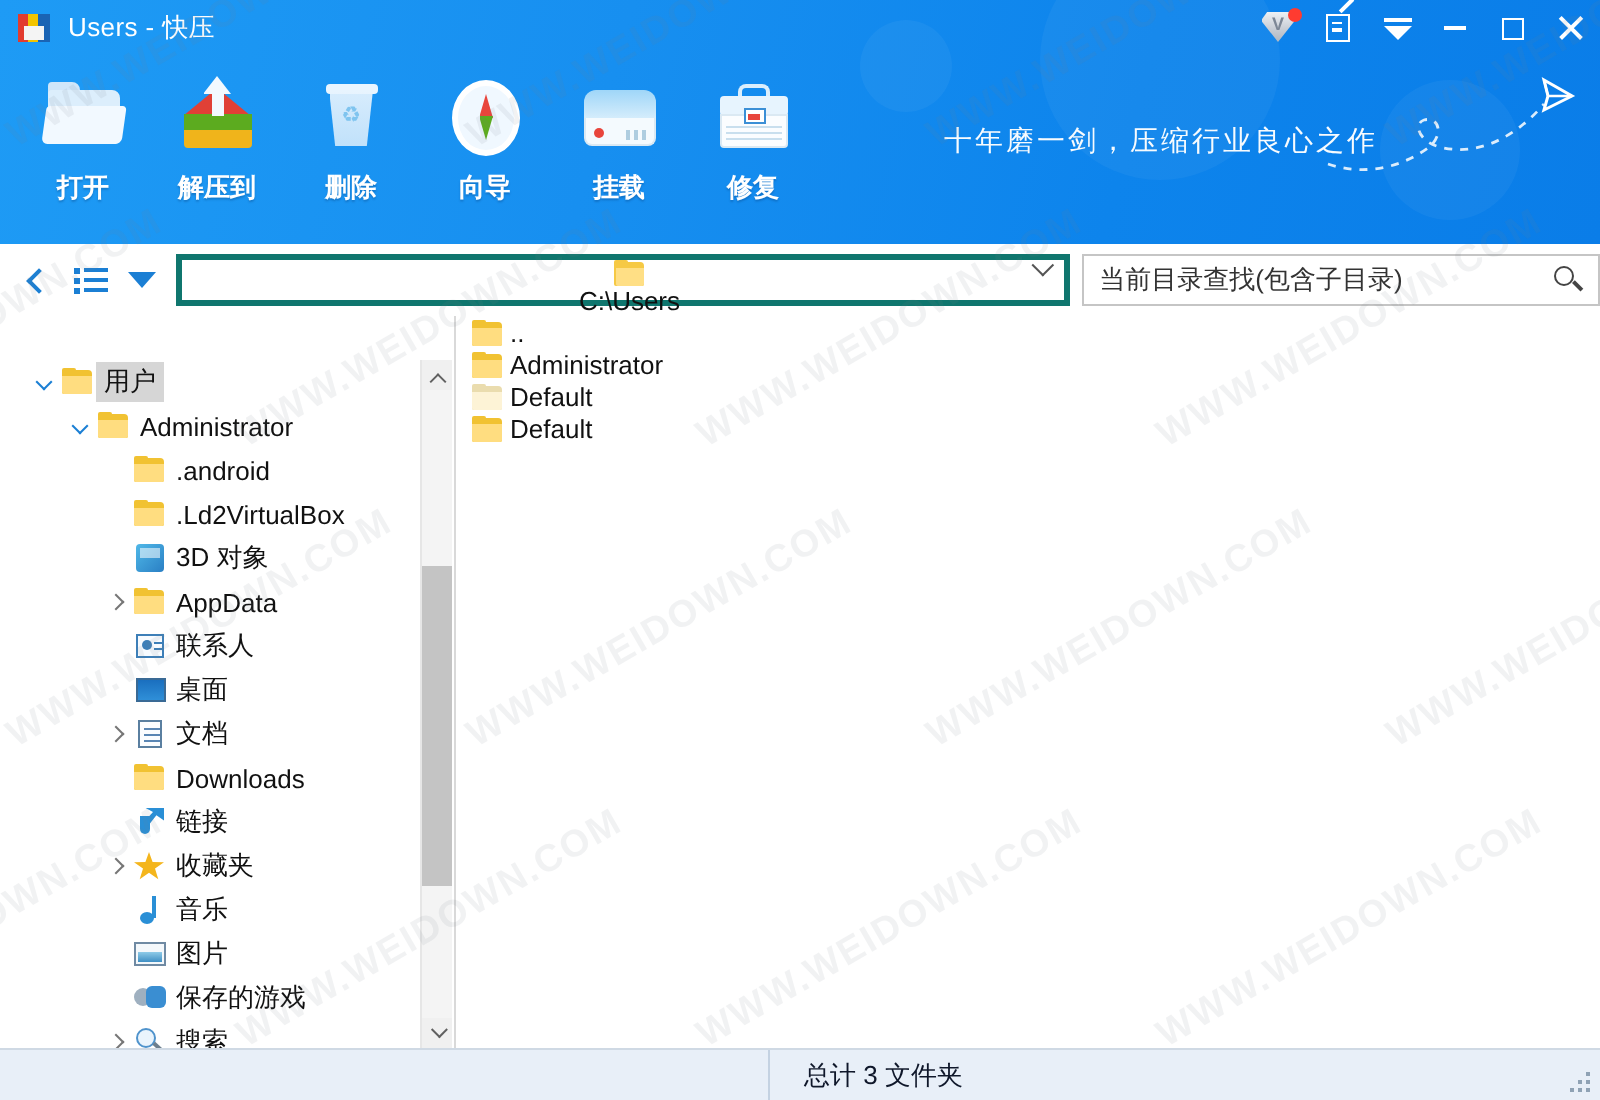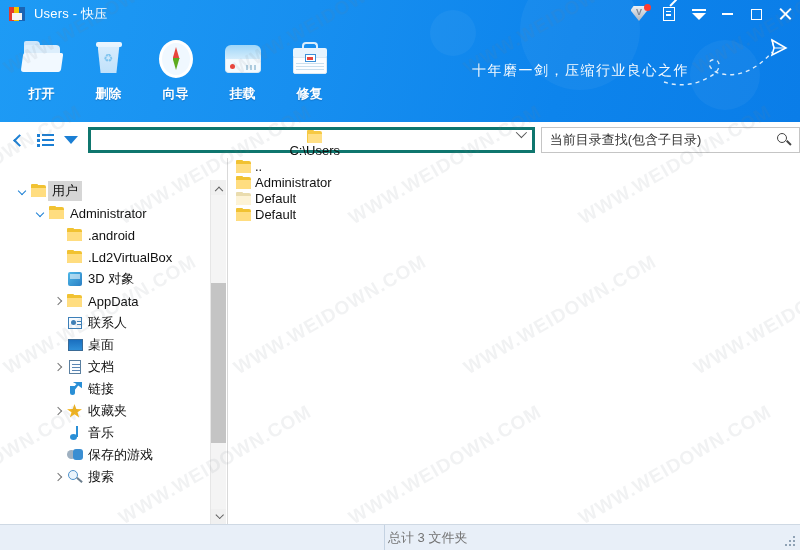--- a/index.html
+++ b/index.html
@@ -264,21 +264,21 @@
   .frow .fi { width: 15px; height: 14px; position: relative; margin-right: 5px; flex: none; }
   .frow .fn { font-size: 13px; color: #111; }
 
   
   .statusbar {
     position: absolute; left: 0; top: 524px; width: 800px; height: 26px;
     background: #e8eff8; border-top: 1px solid #cfd9e4; display: flex; align-items: center;
   }
   .st-seg1 { width: 385px; height: 26px; border-right: 1px solid #c4d2e2; }
   .st-seg2 { flex: 1; display: flex; align-items: center; }
-  .st-text { margin-left: 3px; font-size: 13px; color: #737373; }
+  .st-text { margin-left: 17px; font-size: 13px; color: #0f172a; }
   .grip { position: absolute; right: 3px; bottom: 2px; width: 13px; height: 13px; }
   .grip i { position: absolute; width: 2px; height: 2px; background: #8fa2b5; }
 
   
   .wm-layer { position: absolute; left: 0; top: 0; width: 800px; height: 550px; pointer-events: none; overflow: hidden; }
   .wm {
     position: absolute; color: rgba(120,130,140,0.10); font-size: 19px; font-weight: bold;
     letter-spacing: 1px; white-space: nowrap; transform: rotate(-30deg); transform-origin: left top;
     font-family: "Liberation Sans", sans-serif;
   }
@@ -344,20 +344,32 @@
       <div class="tbtn">
         <div class="glyph ic-open">
           <div class="tab"></div>
             <div class="back"></div>
             <div class="front"></div>
         </div>
         <div class="lbl">打开</div>
       </div>
 
 
+      <div class="tbtn">
+        <div class="glyph ic-arch">
+          <div class="roof"></div>
+            <div class="g"></div>
+            <div class="y"></div>
+          <div class="arrow-up">
+              <div class="head2"></div>
+              <div class="stem2"></div>
+            </div>
+        </div>
+        <div class="lbl">解压到</div>
+      </div>
 
       <div class="tbtn">
         <div class="glyph ic-trash">
           <div class="lid"></div>
             <div class="can"></div>
             <div class="rec">♻</div>
         </div>
         <div class="lbl">删除</div>
       </div>
 
@@ -532,20 +544,31 @@
               <span class="ar"></span>
             </div>
             <div class="ticon">
               <span class="icdoc"></span>
             </div>
             <div class="tlbl">文档</div>
           </div>
           <div class="tnode">
             <div class="exp" style="margin-left: 50px;"></div>
             <div class="ticon">
+              <span class="fold">
+                <span class="bk"></span>
+                <span class="tp"></span>
+                <span class="fr"></span>
+              </span>
+            </div>
+            <div class="tlbl">Downloads</div>
+          </div>
+          <div class="tnode">
+            <div class="exp" style="margin-left: 50px;"></div>
+            <div class="ticon">
               <span class="iclink">
                 <span class="s"></span>
                 <span class="a"></span>
               </span>
             </div>
             <div class="tlbl">链接</div>
           </div>
           <div class="tnode">
             <div class="exp" style="margin-left: 50px;">
               <span class="ar"></span>
@@ -557,20 +580,27 @@
           </div>
           <div class="tnode">
             <div class="exp" style="margin-left: 50px;"></div>
             <div class="ticon">
               <span class="icmusic">
                 <span class="bar"></span>
                 <span class="hd"></span>
               </span>
             </div>
             <div class="tlbl">音乐</div>
+          </div>
+          <div class="tnode">
+            <div class="exp" style="margin-left: 50px;"></div>
+            <div class="ticon">
+              <span class="icpic"></span>
+            </div>
+            <div class="tlbl">图片</div>
           </div>
           <div class="tnode">
             <div class="exp" style="margin-left: 50px;"></div>
             <div class="ticon">
               <span class="icgame">
                 <span class="l"></span>
                 <span class="r"></span>
               </span>
             </div>
             <div class="tlbl">保存的游戏</div>

